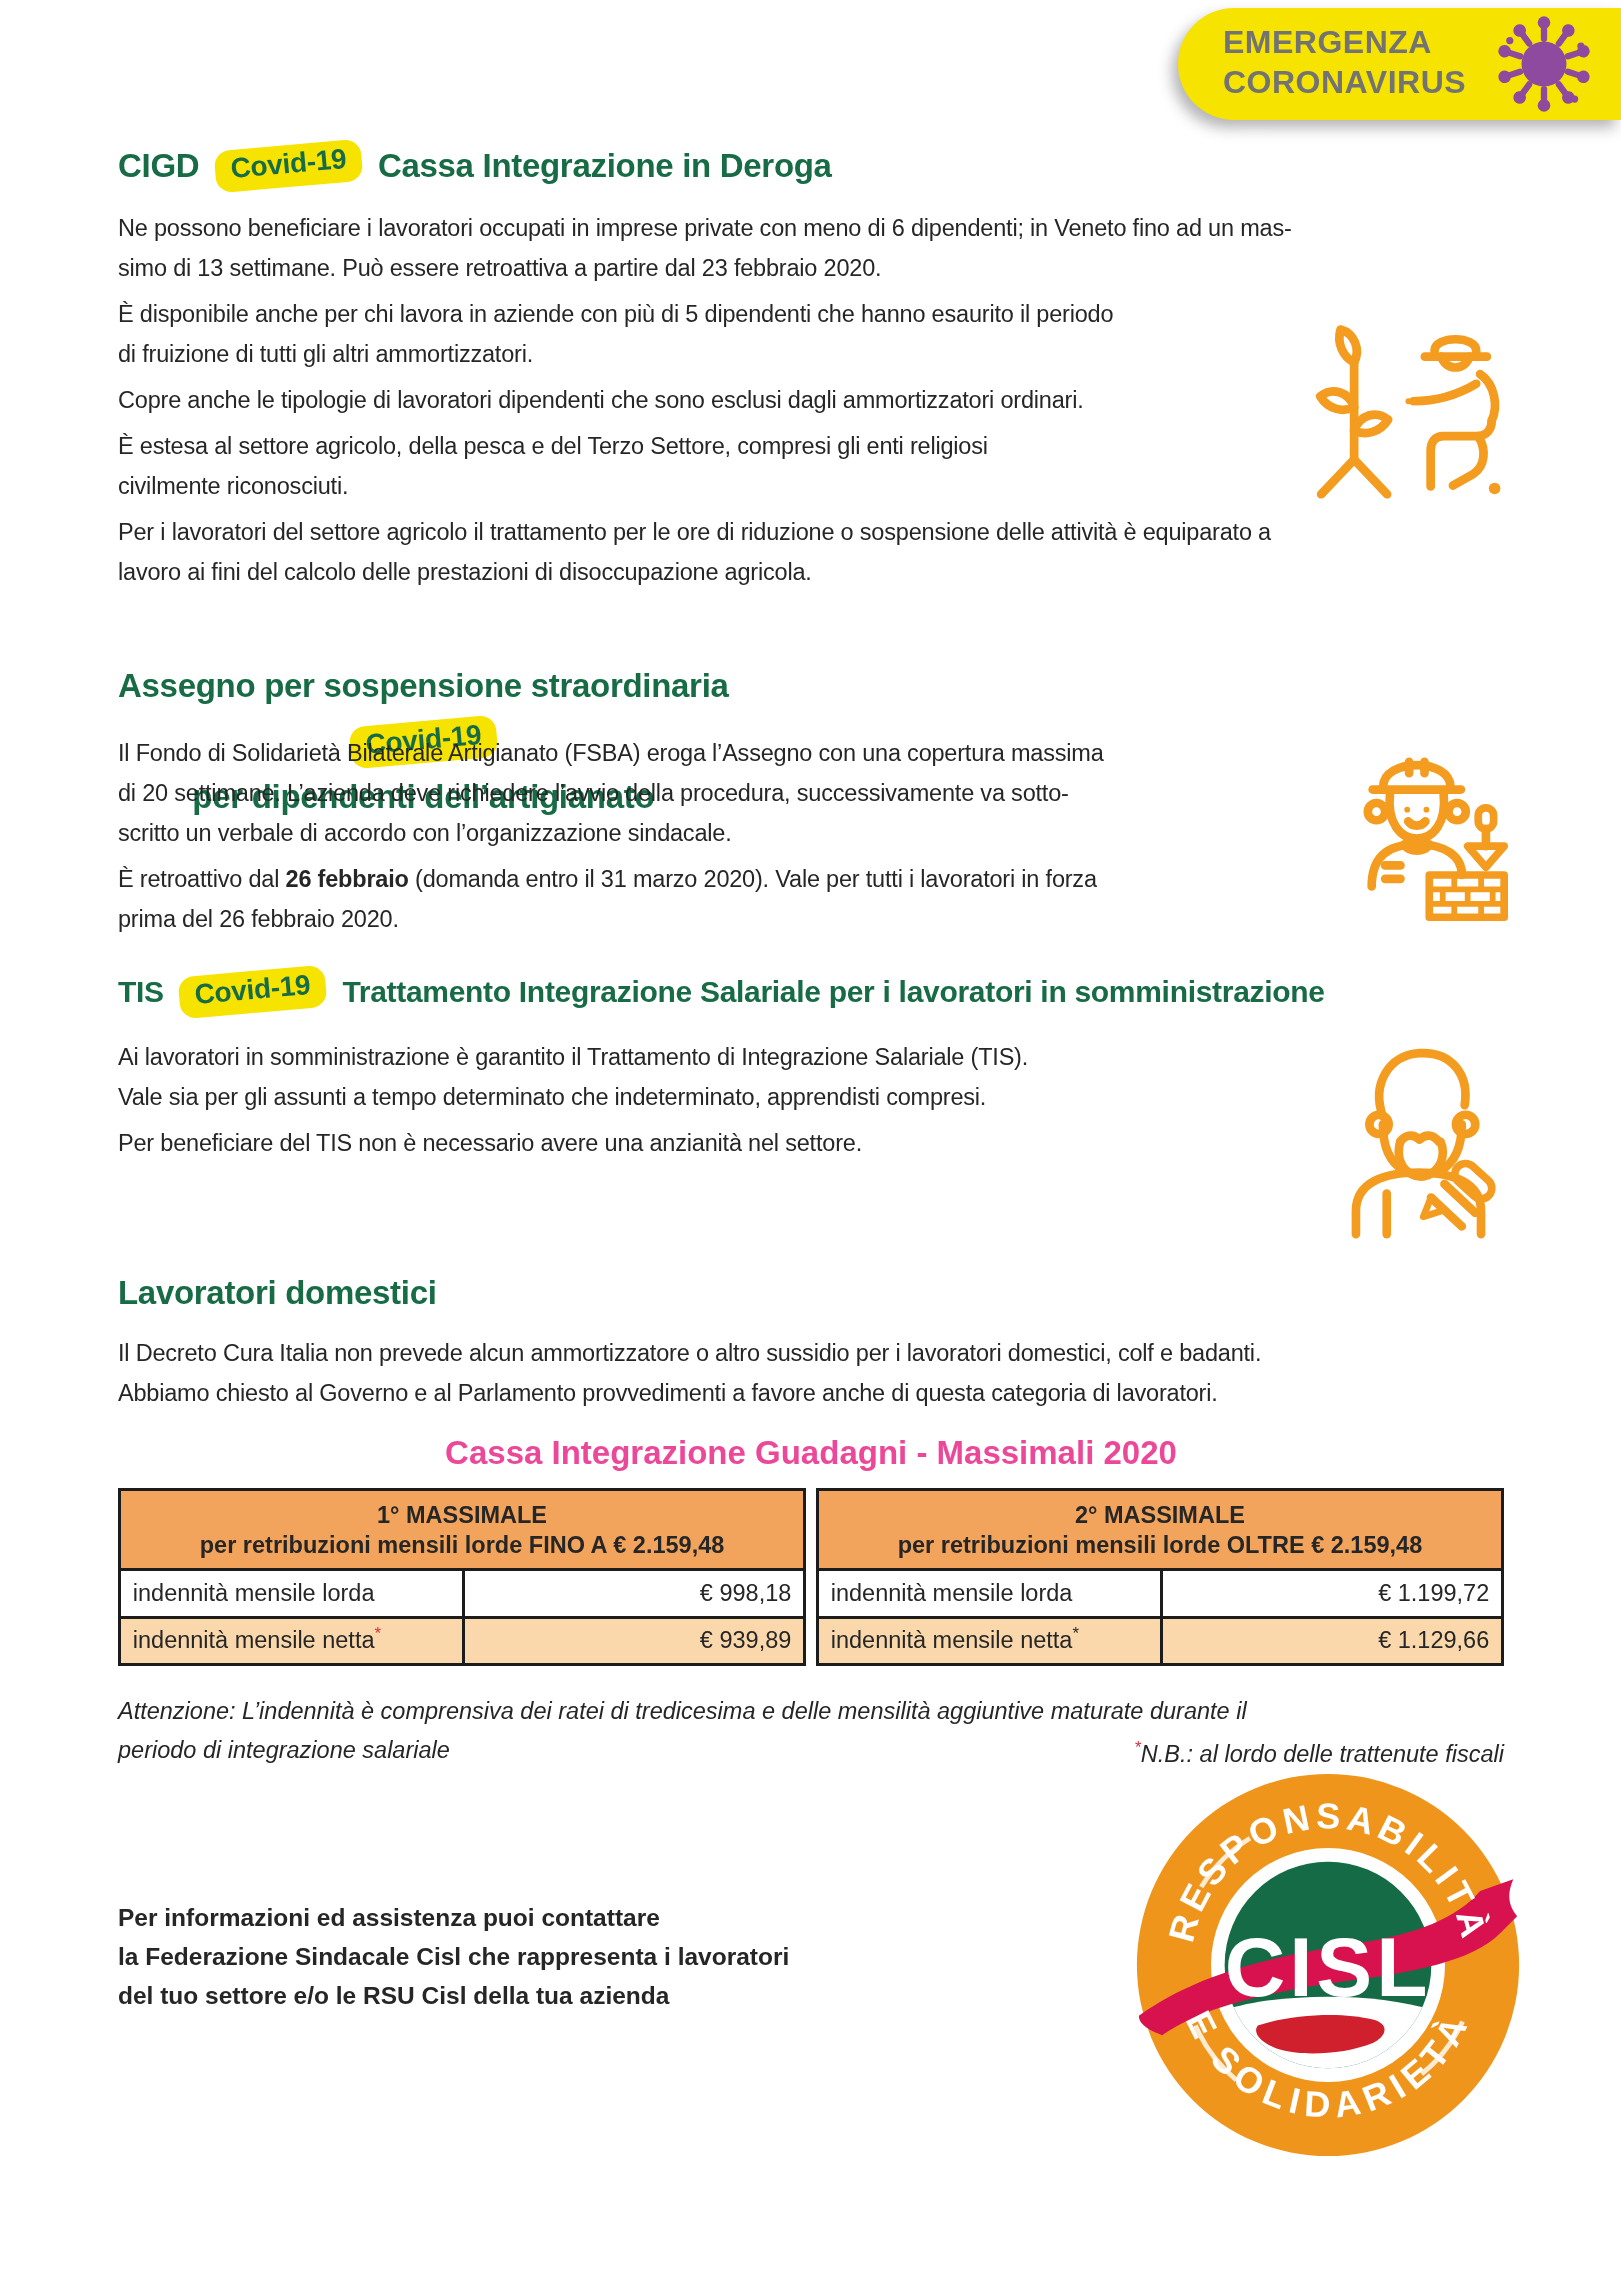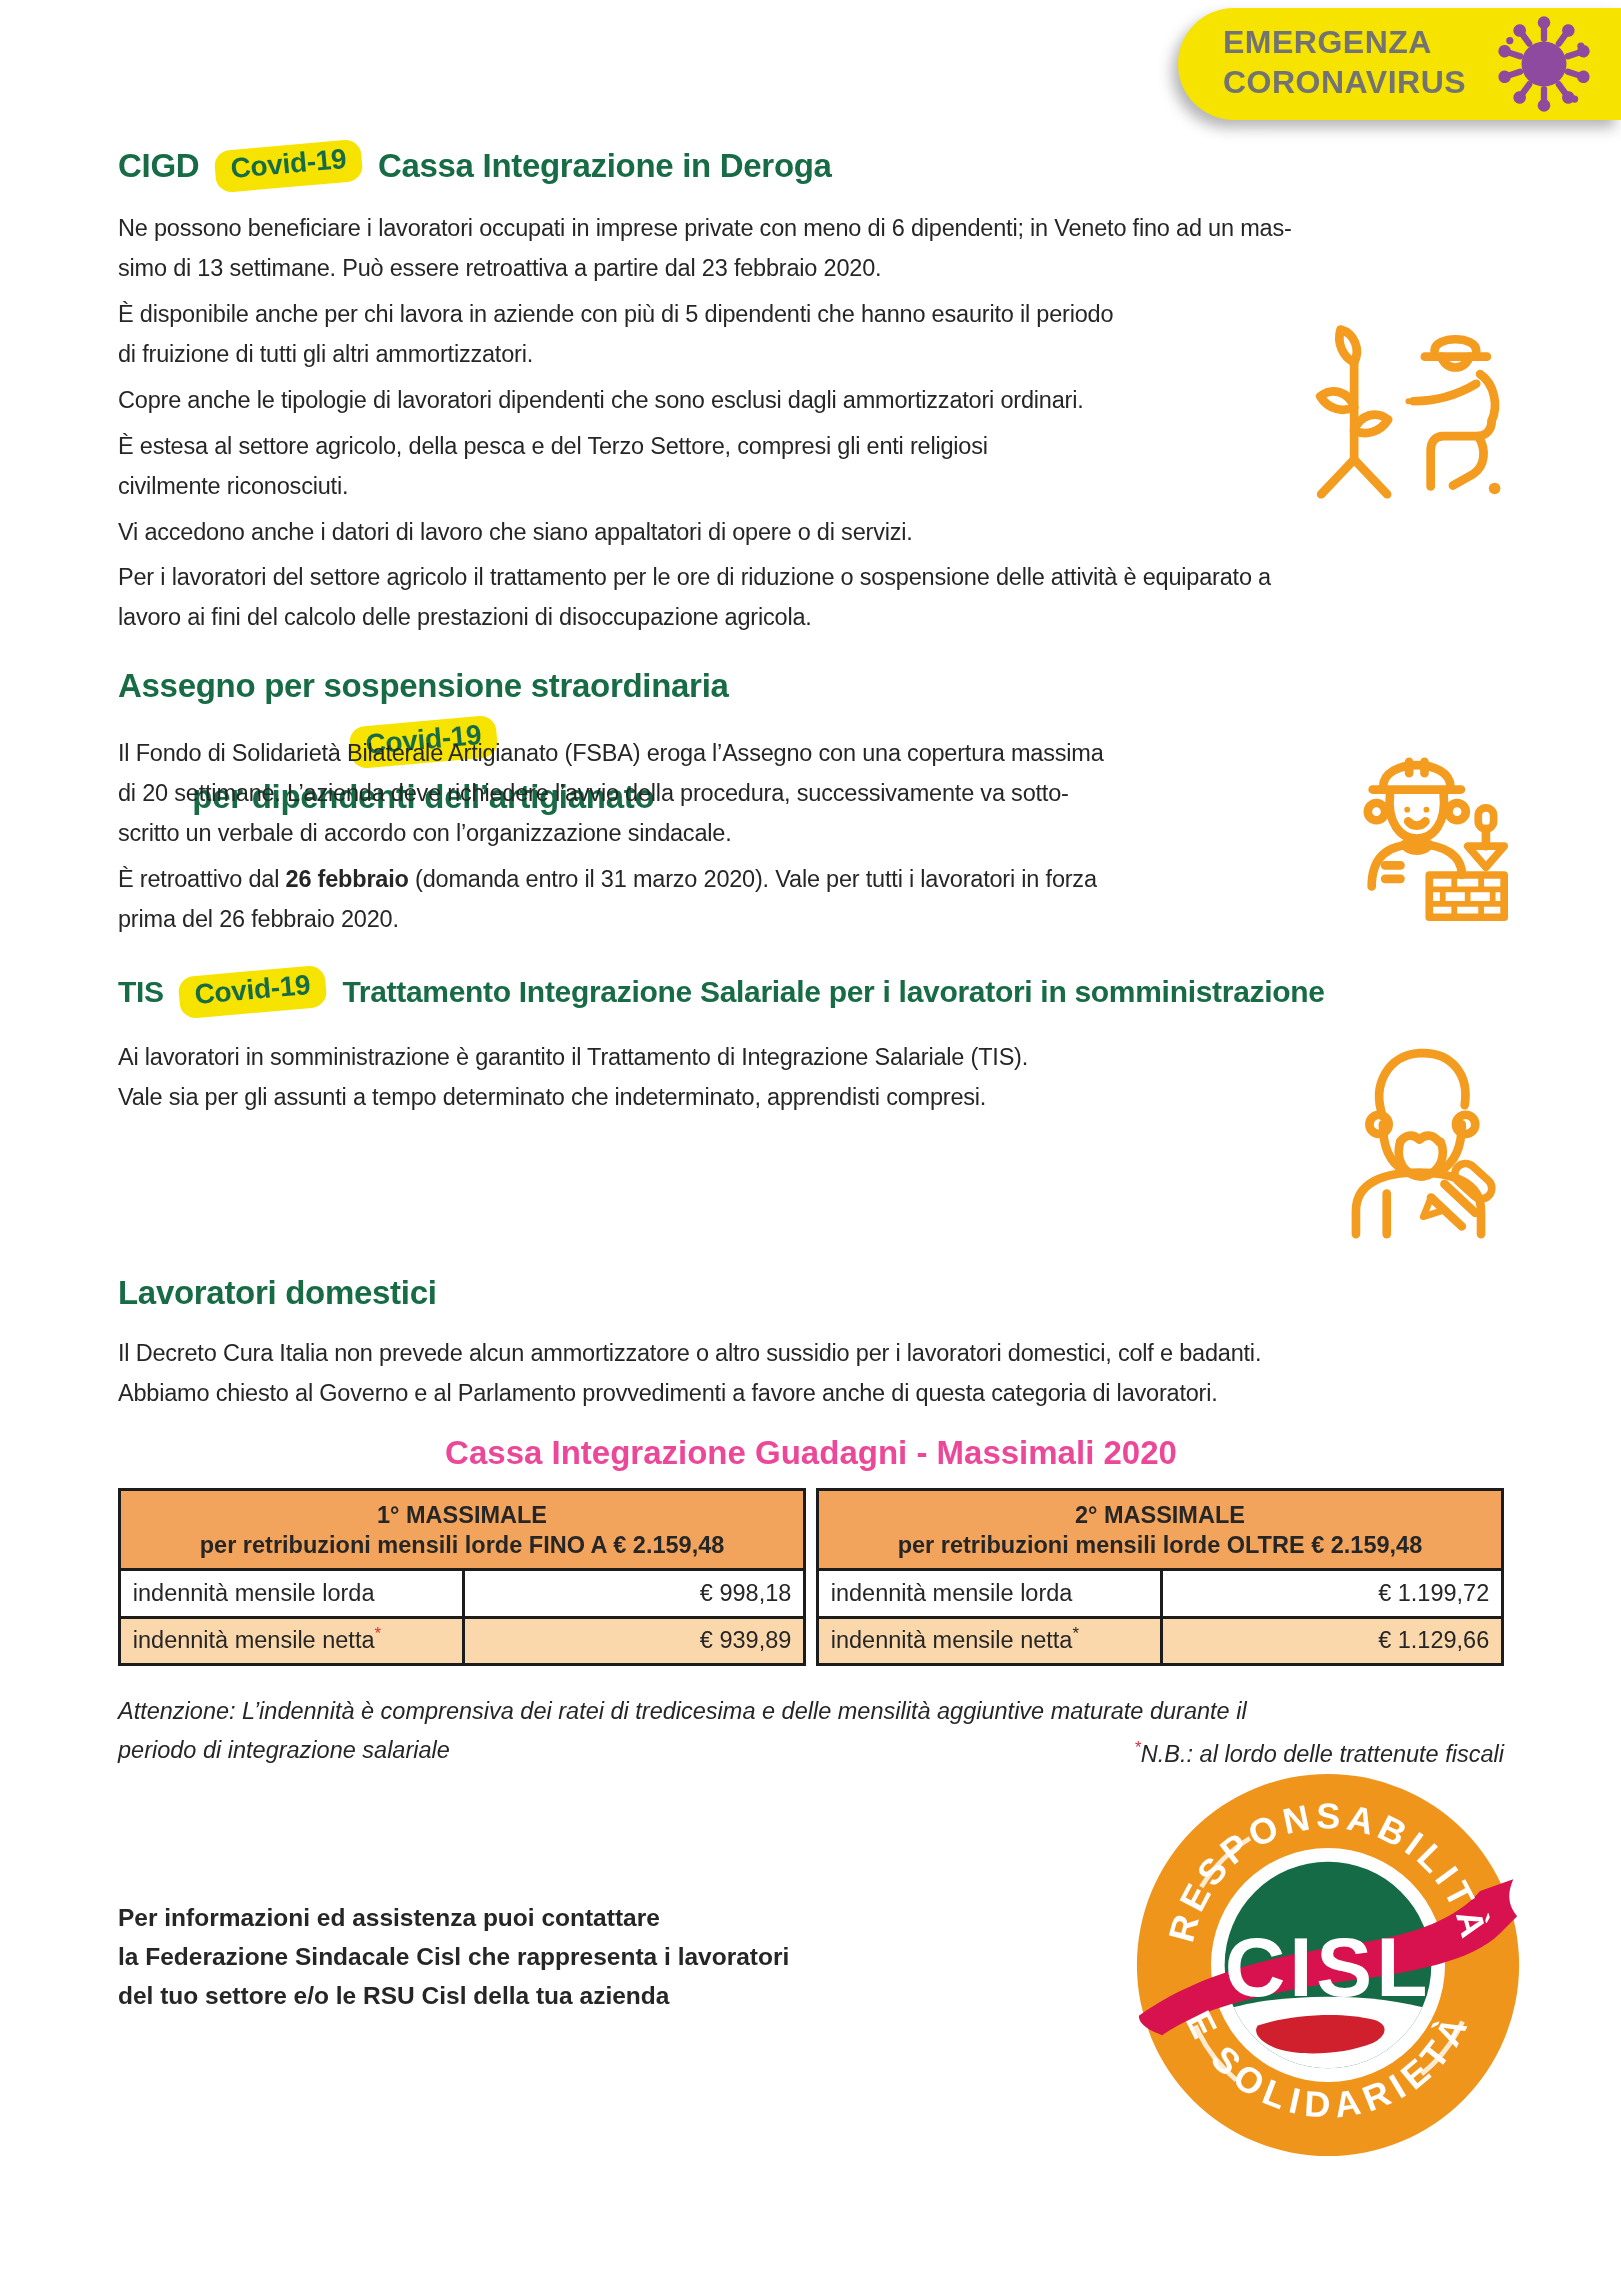--- a/index.html
+++ b/index.html
@@ -170,21 +170,20 @@
     <span>Cassa Integrazione in Deroga</span>
   </div>
   <div class="body-block" style="top:208px;">
     <p class="para">Ne possono beneficiare i lavoratori occupati in imprese private con meno di 6 dipendenti; in Veneto fino ad un mas-
 simo di 13 settimane. Può essere retroattiva a partire dal 23 febbraio 2020.</p>
     <p class="para" style="max-width:1166px">È disponibile anche per chi lavora in aziende con più di 5 dipendenti che hanno esaurito il periodo
 di fruizione di tutti gli altri ammortizzatori.</p>
     <p class="para" style="max-width:1166px">Copre anche le tipologie di lavoratori dipendenti che sono esclusi dagli ammortizzatori ordinari.</p>
     <p class="para" style="max-width:1166px">È estesa al settore agricolo, della pesca e del Terzo Settore, compresi gli enti religiosi
 civilmente riconosciuti.</p>
-    <p class="para" style="max-width:1166px">Vi accedono anche i datori di lavoro che siano appaltatori di opere o di servizi.</p>
     <p class="para">Per i lavoratori del settore agricolo il trattamento per le ore di riduzione o sospensione delle attività è equiparato a
 lavoro ai fini del calcolo delle prestazioni di disoccupazione agricola.</p>
   </div>
 
   <div class="icon" style="left:1296px; top:312px;">
     <svg width="218" height="194" viewBox="0 0 225 200" fill="none" stroke="#f39c1f" stroke-width="9" stroke-linecap="round" stroke-linejoin="round">
       <path d="M60 152 V52"></path>
       <path d="M60 52 C48 46 42 32 46 18 C60 22 67 38 60 52 Z"></path>
       <path d="M60 98 C48 104 33 100 25 87 C37 77 54 82 60 98 Z"></path>
       <path d="M60 122 C72 128 87 124 95 111 C83 101 66 106 60 122 Z"></path>
@@ -237,20 +236,21 @@
   </div>
 
   <div class="sec-head small" style="top:971px;">
     <span>TIS</span>
     <span class="covid-badge">Covid-19</span>
     <span>Trattamento Integrazione Salariale per i lavoratori in somministrazione</span>
   </div>
   <div class="body-block" style="top:1037px;">
     <p class="para" style="max-width:1225px">Ai lavoratori in somministrazione è garantito il Trattamento di Integrazione Salariale (TIS).
 Vale sia per gli assunti a tempo determinato che indeterminato, apprendisti compresi.</p>
+    <p class="para" style="max-width:1225px">Per beneficiare del TIS non è necessario avere una anzianità nel settore.</p>
   </div>
 
   <div class="icon" style="left:1329px; top:1027px;">
     <svg width="178" height="214" viewBox="0 0 185 220" fill="none" stroke="#f39c1f" stroke-width="9" stroke-linecap="round" stroke-linejoin="round">
       <path d="M56 92 C44 58 62 28 94 26 C127 24 146 48 141 80"></path>
       <circle cx="52" cy="100" r="10"></circle>
       <circle cx="142" cy="100" r="10"></circle>
       <path d="M56 100 C56 124 64 140 78 148"></path>
       <path d="M138 100 C138 124 130 140 116 148"></path>
       <path d="M74 118 C80 110 88 110 94 116 C100 110 108 110 114 118"></path>

